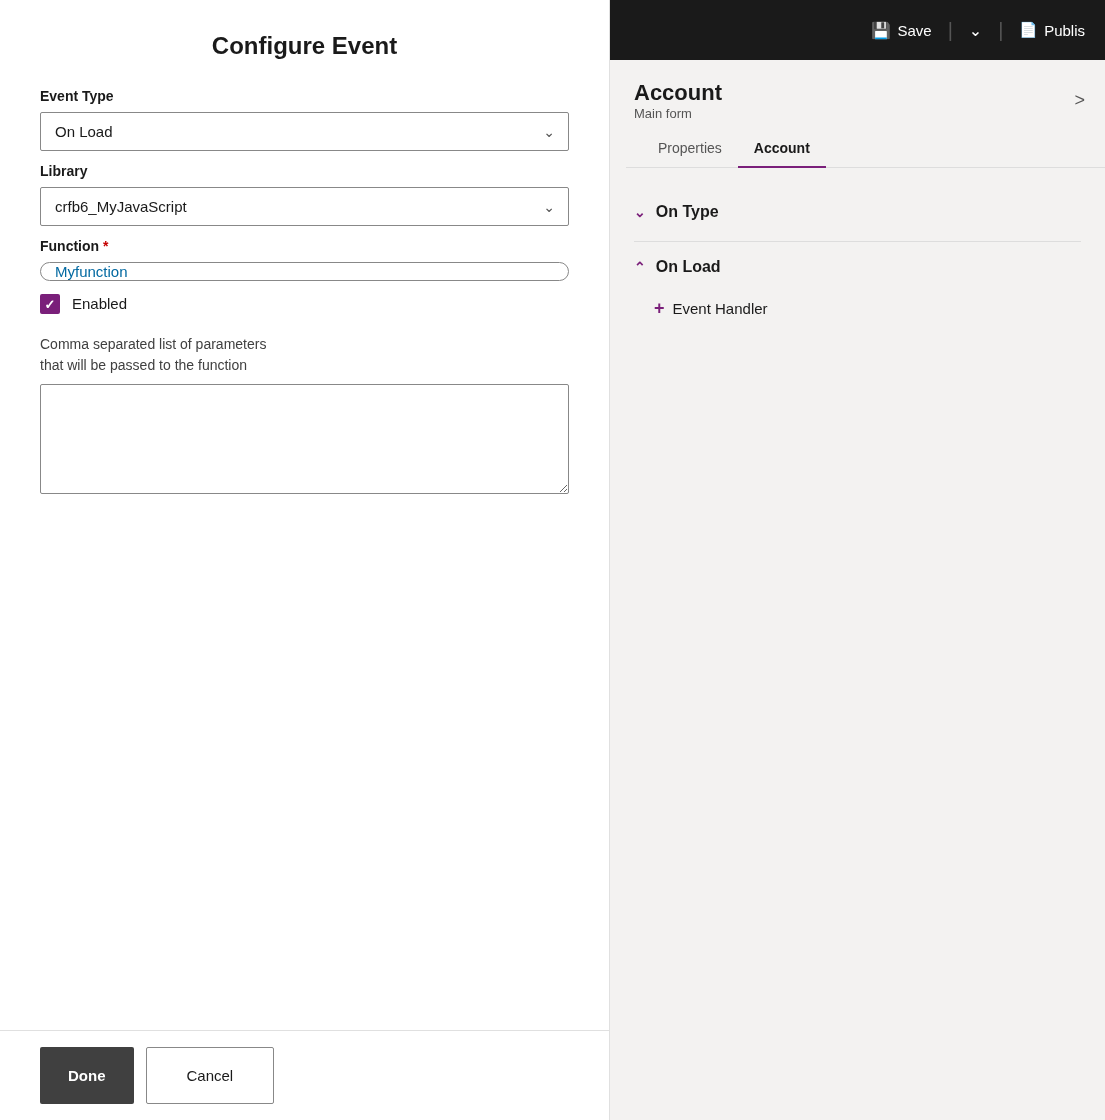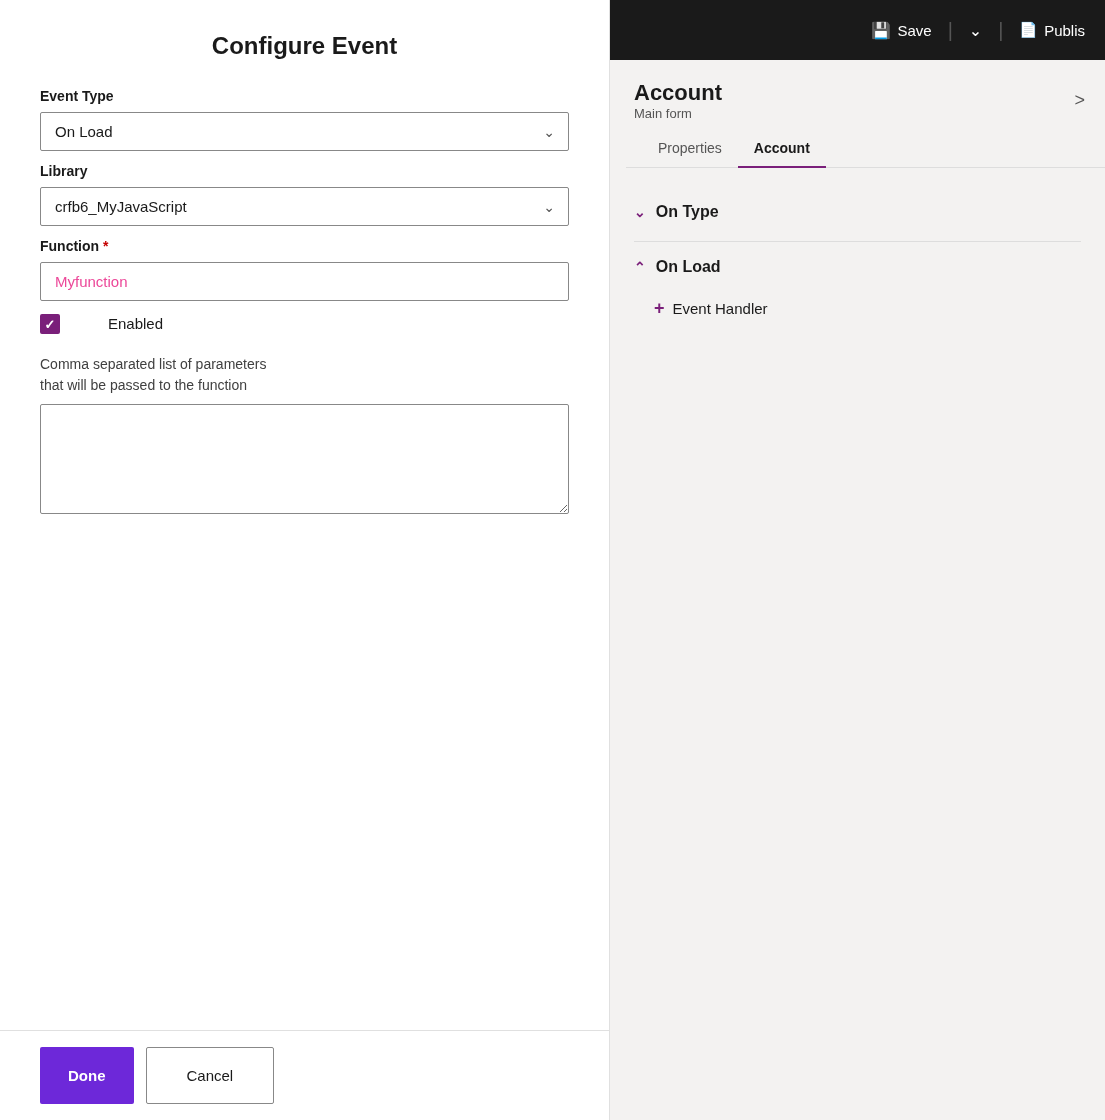--- a/index.html
+++ b/index.html
@@ -225,25 +225,25 @@
       right: 14px;
       top: 50%;
       transform: translateY(-50%);
       font-size: 14px;
       color: #555;
       pointer-events: none;
     }
 
     .text-input {
       width: 100%;
-      padding: 10px 14px;
+      padding: 0 14px;
       border: 1px solid #888;
-      border-radius: 2px;
-      font-size: 15px;
-      color: #ec4899;
+      border-radius: 10px;
+      font-size: 15px;
+      color: #0369a1;
       font-family: 'Segoe UI', sans-serif;
     }
 
     
     .checkbox-row {
       display: flex;
       align-items: flex-start;
       gap: 12px;
       margin-bottom: 20px;
     }
@@ -270,21 +270,20 @@
       content: '✓';
       color: #fff;
       font-size: 13px;
       font-weight: bold;
     }
 
     .checkbox-label {
       font-size: 15px;
       color: #1a1a1a;
       line-height: 1.4;
-      margin-left: 36px;
     }
 
     .params-label {
       font-size: 14px;
       color: #404040;
       margin-bottom: 8px;
       line-height: 1.5;
     }
 
     .textarea-input {
@@ -302,21 +301,21 @@
     .modal-footer {
       padding: 16px 40px;
       border-top: 1px solid #e0e0e0;
       display: flex;
       gap: 12px;
       background: #fff;
     }
 
     .btn-done {
       padding: 20px 28px;
-      background: #6d28d9;
+      background: #404040;
       color: #fff;
       font-size: 15px;
       font-weight: 600;
       border: none;
       border-radius: 2px;
       cursor: pointer;
       font-family: 'Segoe UI', sans-serif;
     }
 
     .btn-cancel {

